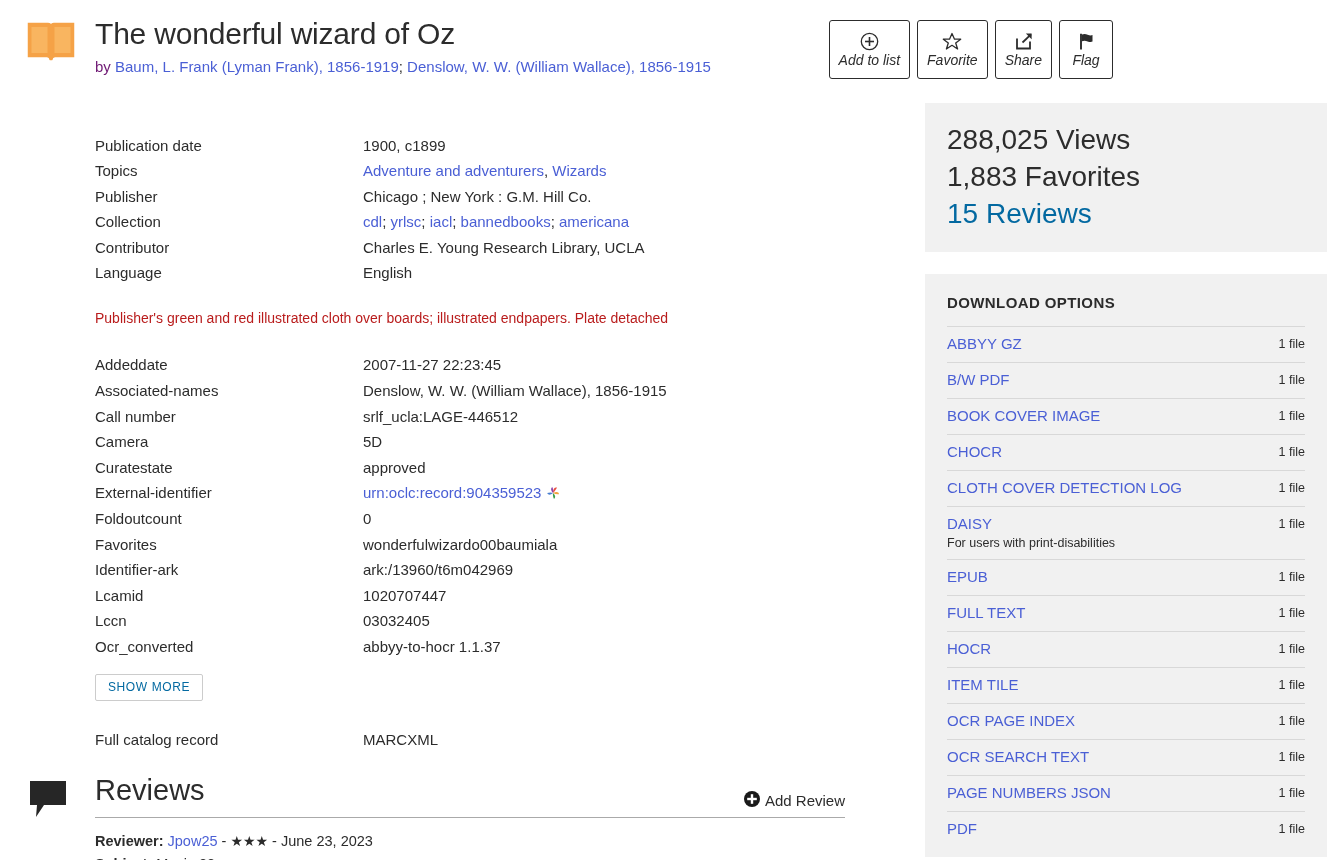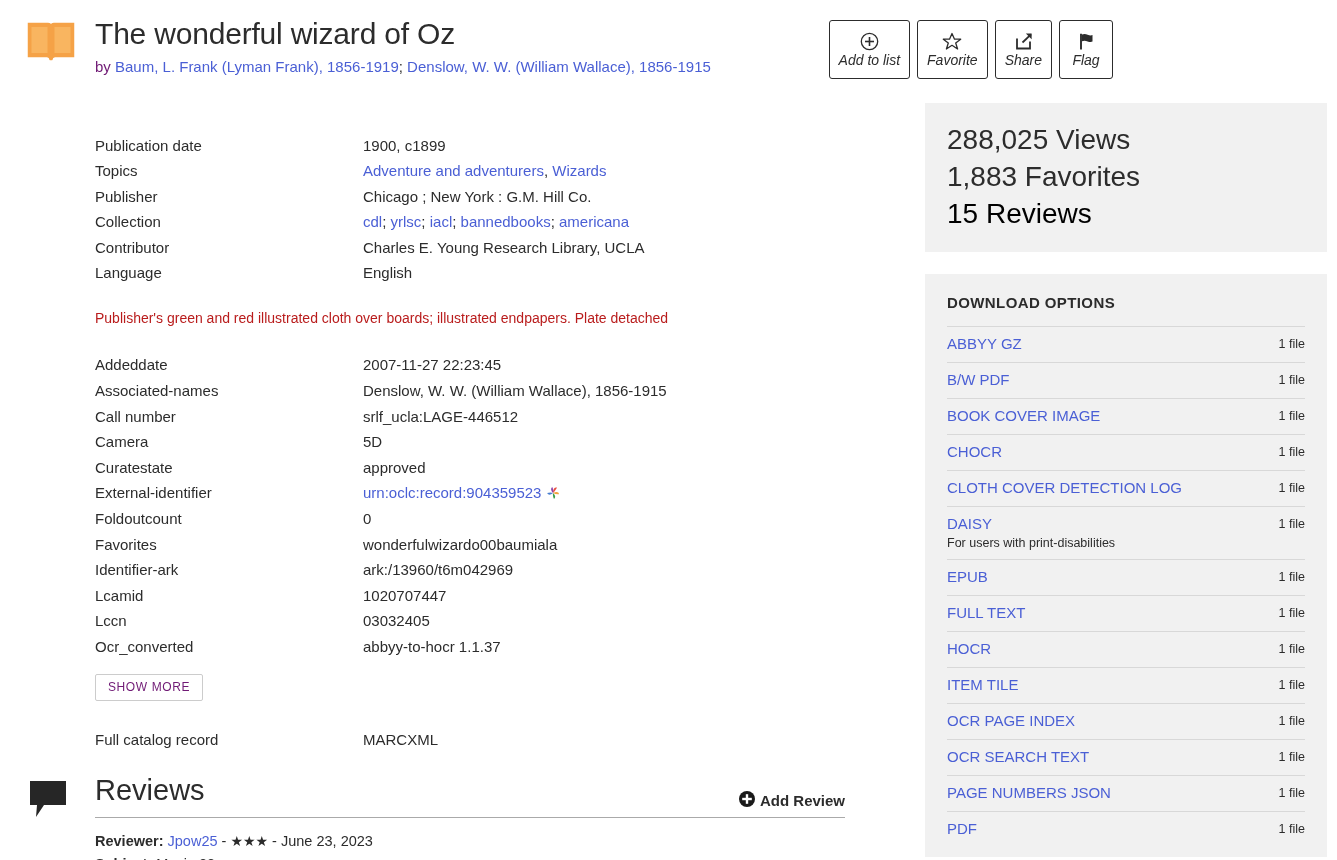--- a/index.html
+++ b/index.html
@@ -118,21 +118,21 @@
     margin-bottom: 24px;
     color: #b91c1c;
   }
   .meta-row.tight { line-height: 25.6px; }
 
   .showmore-wrap { margin-top: 14px; }
   .show-more {
     display: inline-block;
     border: 1px solid #ccc;
     background: #fff;
-    color: #701a75;
+    color: #0369a1;
     font-size: 12px;
     letter-spacing: 0.6px;
     padding: 5px 12px 6px;
     border-radius: 2px;
     cursor: pointer;
   }
   .catalog-row { margin-top: 26px; }
 
   .oclc-icon {
     display: inline-block;
@@ -169,21 +169,20 @@
   .add-review {
     position: absolute;
     right: 0;
     top: 21px;
     font-size: 15px;
     color: #2c2c2c;
     cursor: pointer;
     display: flex;
     align-items: center;
     gap: 5px;
-    font-weight: bold;
   }
   .reviews-rule {
     position: absolute;
     left: 95px;
     top: 47px;
     width: 750px;
     height: 1px;
     background: #aaa;
   }
   .review-item {
@@ -220,21 +219,21 @@
   }
   .stats-panel {
     padding: 18px 22px 20px;
     margin-bottom: 22px;
   }
   .stat-line {
     font-size: 28px;
     line-height: 37px;
     color: #2c2c2c;
   }
-  .stat-line.link-line { color: #000000; cursor: pointer; }
+  .stat-line.link-line { color: #0369a1; cursor: pointer; }
 
   .dl-panel {
     padding: 20px 22px 10px;
   }
   .dl-title {
     font-size: 15px;
     font-weight: bold;
     letter-spacing: 0.4px;
     color: #2c2c2c;
     margin-bottom: 15px;

